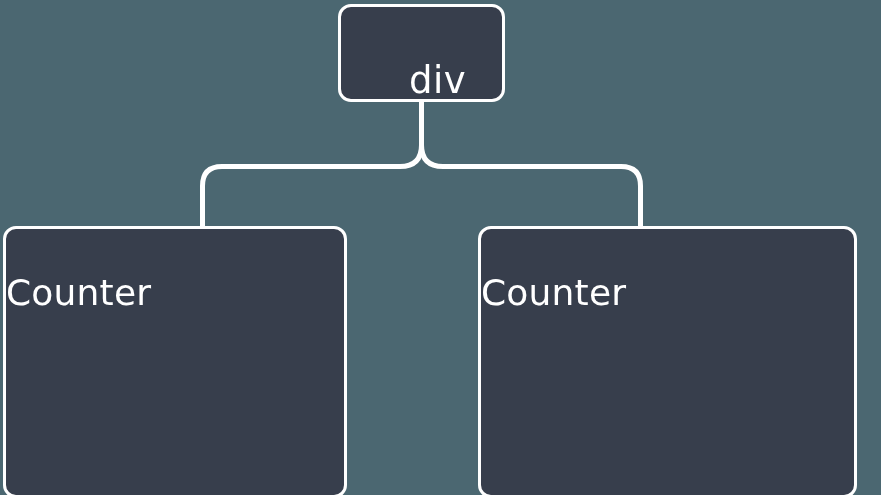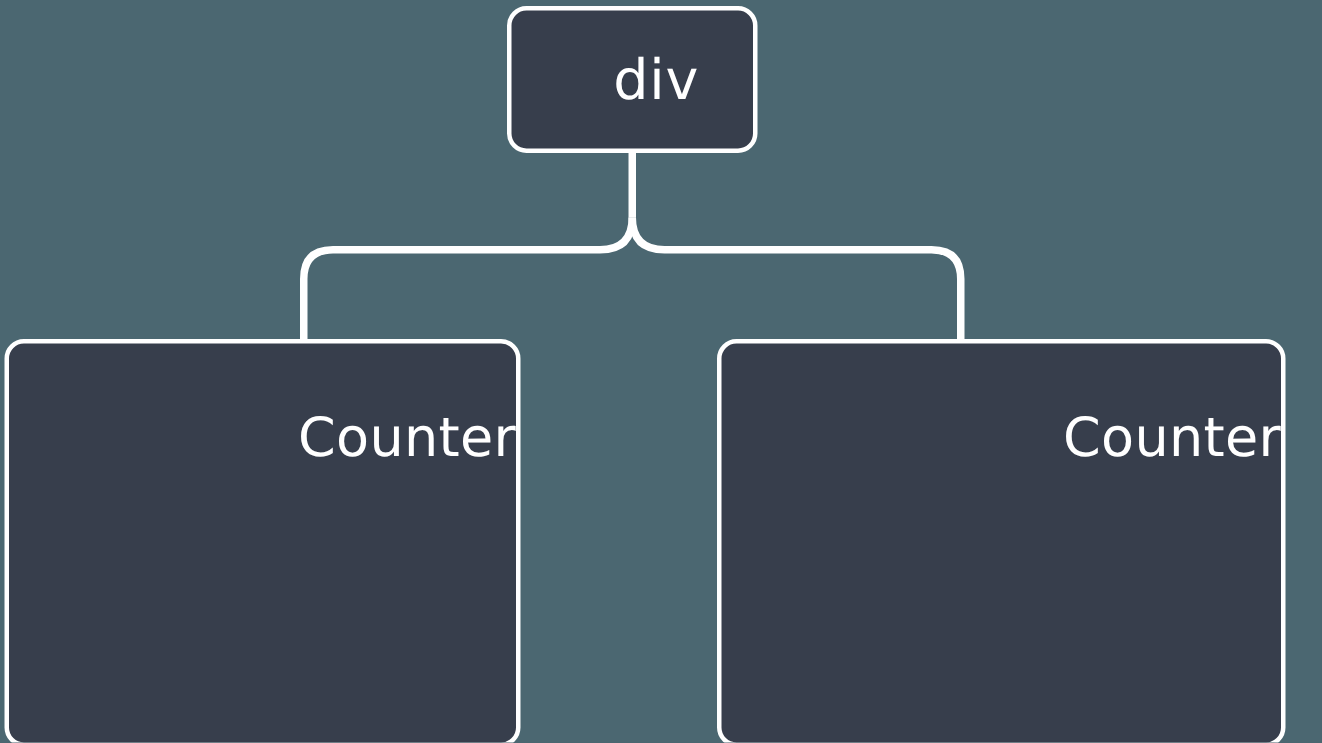--- a/index.html
+++ b/index.html
@@ -36,21 +36,21 @@
     background: #373e4c;
     border: 3px solid #ffffff;
     border-radius: 13px;
   }
   #node-div {
     left: 338px;
     top: 4px;
     width: 167px;
     height: 98px;
     display: flex;
-    align-items: center;
+    align-items: flex-end;
     justify-content: center;
     padding-left: 32px;
   }
   .node-title-div {
     color: #ffffff;
     font-size: 37px;
     font-weight: 400;
     letter-spacing: 0.5px;
     line-height: 1;
   }
@@ -66,21 +66,21 @@
     top: 226px;
     width: 379px;
     height: 272px;
   }
 
   .node-title {
     position: absolute;
     left: 0;
     right: 0;
     top: 46px;
-    text-align: right;
+    text-align: left;
     color: #ffffff;
     font-size: 36px;
     font-weight: 400;
     letter-spacing: 0.2px;
     line-height: 1;
   }
 </style>
 </head>
 <body>
 

